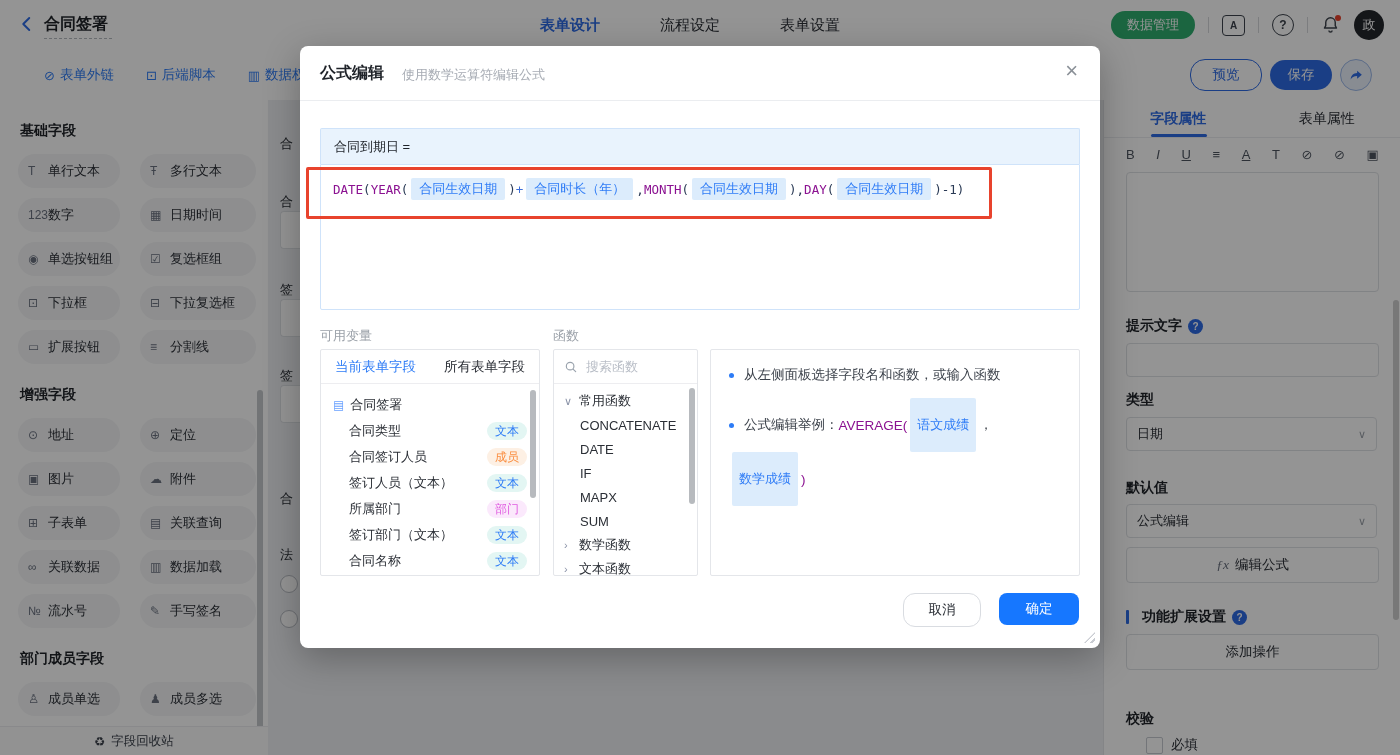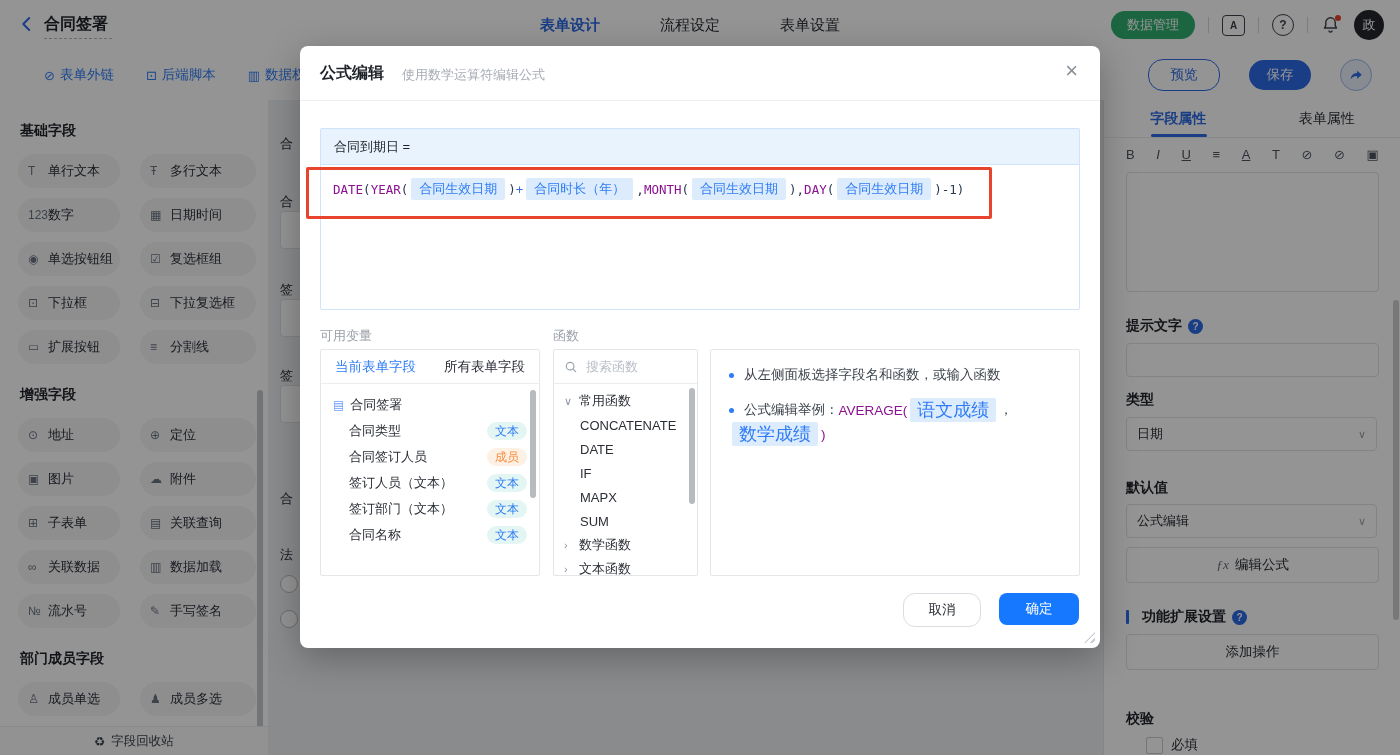--- a/index.html
+++ b/index.html
@@ -25,21 +25,21 @@
   .icon-bell{position:relative;width:20px;height:20px;cursor:pointer;}
   .bell-dot{position:absolute;right:0;top:0;width:6px;height:6px;border-radius:50%;background:#e8432d;}
   .avatar{width:30px;height:30px;border-radius:50%;background:#24272c;color:#fff;display:flex;align-items:center;
           justify-content:center;font-size:13px;cursor:pointer;}
 
   
   .subbar{position:absolute;left:0;top:50px;width:1400px;height:50px;background:#fff;border-bottom:1px solid #e8eaed;}
   .sb-links{position:absolute;left:44px;top:0;height:50px;display:flex;gap:32px;align-items:center;}
   .sb-link{display:flex;align-items:center;gap:5px;color:#2e7cf6;font-size:13.5px;cursor:pointer;}
   .sb-link .g{font-size:13px;}
-  .sb-right{position:absolute;right:28px;top:0;height:50px;display:flex;gap:29px;align-items:center;}
+  .sb-right{position:absolute;right:28px;top:0;height:50px;display:flex;gap:8px;align-items:center;}
   .btn-preview{width:70px;height:30px;border-radius:15px;border:1px solid #2e6be5;color:#2e6be5;font-size:13.5px;
                display:flex;align-items:center;justify-content:center;background:#fff;cursor:pointer;}
   .btn-save{width:62px;height:30px;border-radius:15px;background:#2e6be5;color:#fff;font-size:13.5px;
             display:flex;align-items:center;justify-content:center;cursor:pointer;}
   .btn-share{width:30px;height:30px;border-radius:50%;border:1px solid #9db9ea;background:#eaf1fc;
              display:flex;align-items:center;justify-content:center;cursor:pointer;}
 
   
   .sidebar{position:absolute;left:0;top:100px;width:268px;height:655px;background:#fff;overflow:hidden;}
   .sb-inner{padding:22px 18px 0 18px;}
@@ -125,21 +125,21 @@
   .f-search input{border:none;outline:none;width:95px;font-size:13px;color:#2b2f36;background:transparent;
                   font-family:"Liberation Sans","DejaVu Sans",sans-serif;}
   .f-search input::placeholder{color:#b8bdc6;}
   .f-row{height:24px;display:flex;align-items:center;padding:0 10px;font-size:13px;color:#2b2f36;cursor:pointer;}
   .f-row .chev{width:15px;color:#8b93a8;font-size:11px;flex:none;}
   .f-row.item{padding-left:26px;}
   .f-scroll{position:absolute;right:2px;top:38px;width:6px;height:116px;border-radius:3px;background:#b7babe;}
   .hints{padding:16px 18px;}
   .hint-line{display:flex;align-items:center;margin-bottom:14px;font-size:13.5px;color:#3d434c;flex-wrap:wrap;}
   .hint-dot{width:5px;height:5px;border-radius:50%;background:#2e7cf6;margin-right:10px;flex:none;}
-  .hint-line .t-chip{font-size:18px;padding:0 7px;}
+  .hint-line .t-chip{font-size:13px;padding:18px 7px;}
   .m-btn-cancel{position:absolute;left:603px;top:547px;width:76px;height:32px;border:1px solid #d9dce1;border-radius:12px;
                 background:#fff;display:flex;align-items:center;justify-content:center;font-size:13.5px;color:#2b2f36;cursor:pointer;}
   .m-btn-ok{position:absolute;left:699px;top:547px;width:80px;height:32px;border-radius:8px;background:#1677ff;color:#fff;
             display:flex;align-items:center;justify-content:center;font-size:13.5px;cursor:pointer;}
   .resize-h{position:absolute;right:5px;bottom:5px;width:11px;height:11px;cursor:nwse-resize;
             background:repeating-linear-gradient(135deg,transparent 0 3px,#c9ccd2 3px 4.5px);
             clip-path:polygon(100% 0,100% 100%,0 100%);}
 </style>
 </head>
 <body>
@@ -443,20 +443,24 @@
           </div>
           <div class="v-row field">
             <span>合同签订人员</span>
             <span class="badge b-member">成员</span>
           </div>
           <div class="v-row field">
             <span>签订人员（文本）</span>
             <span class="badge b-text">文本</span>
           </div>
           <div class="v-row field">
+            <span>所属部门</span>
+            <span class="badge b-dept">部门</span>
+          </div>
+          <div class="v-row field">
             <span>签订部门（文本）</span>
             <span class="badge b-text">文本</span>
           </div>
           <div class="v-row field">
             <span>合同名称</span>
             <span class="badge b-text">文本</span>
           </div>
           <div class="v-row field">
             <span></span>
           </div>

